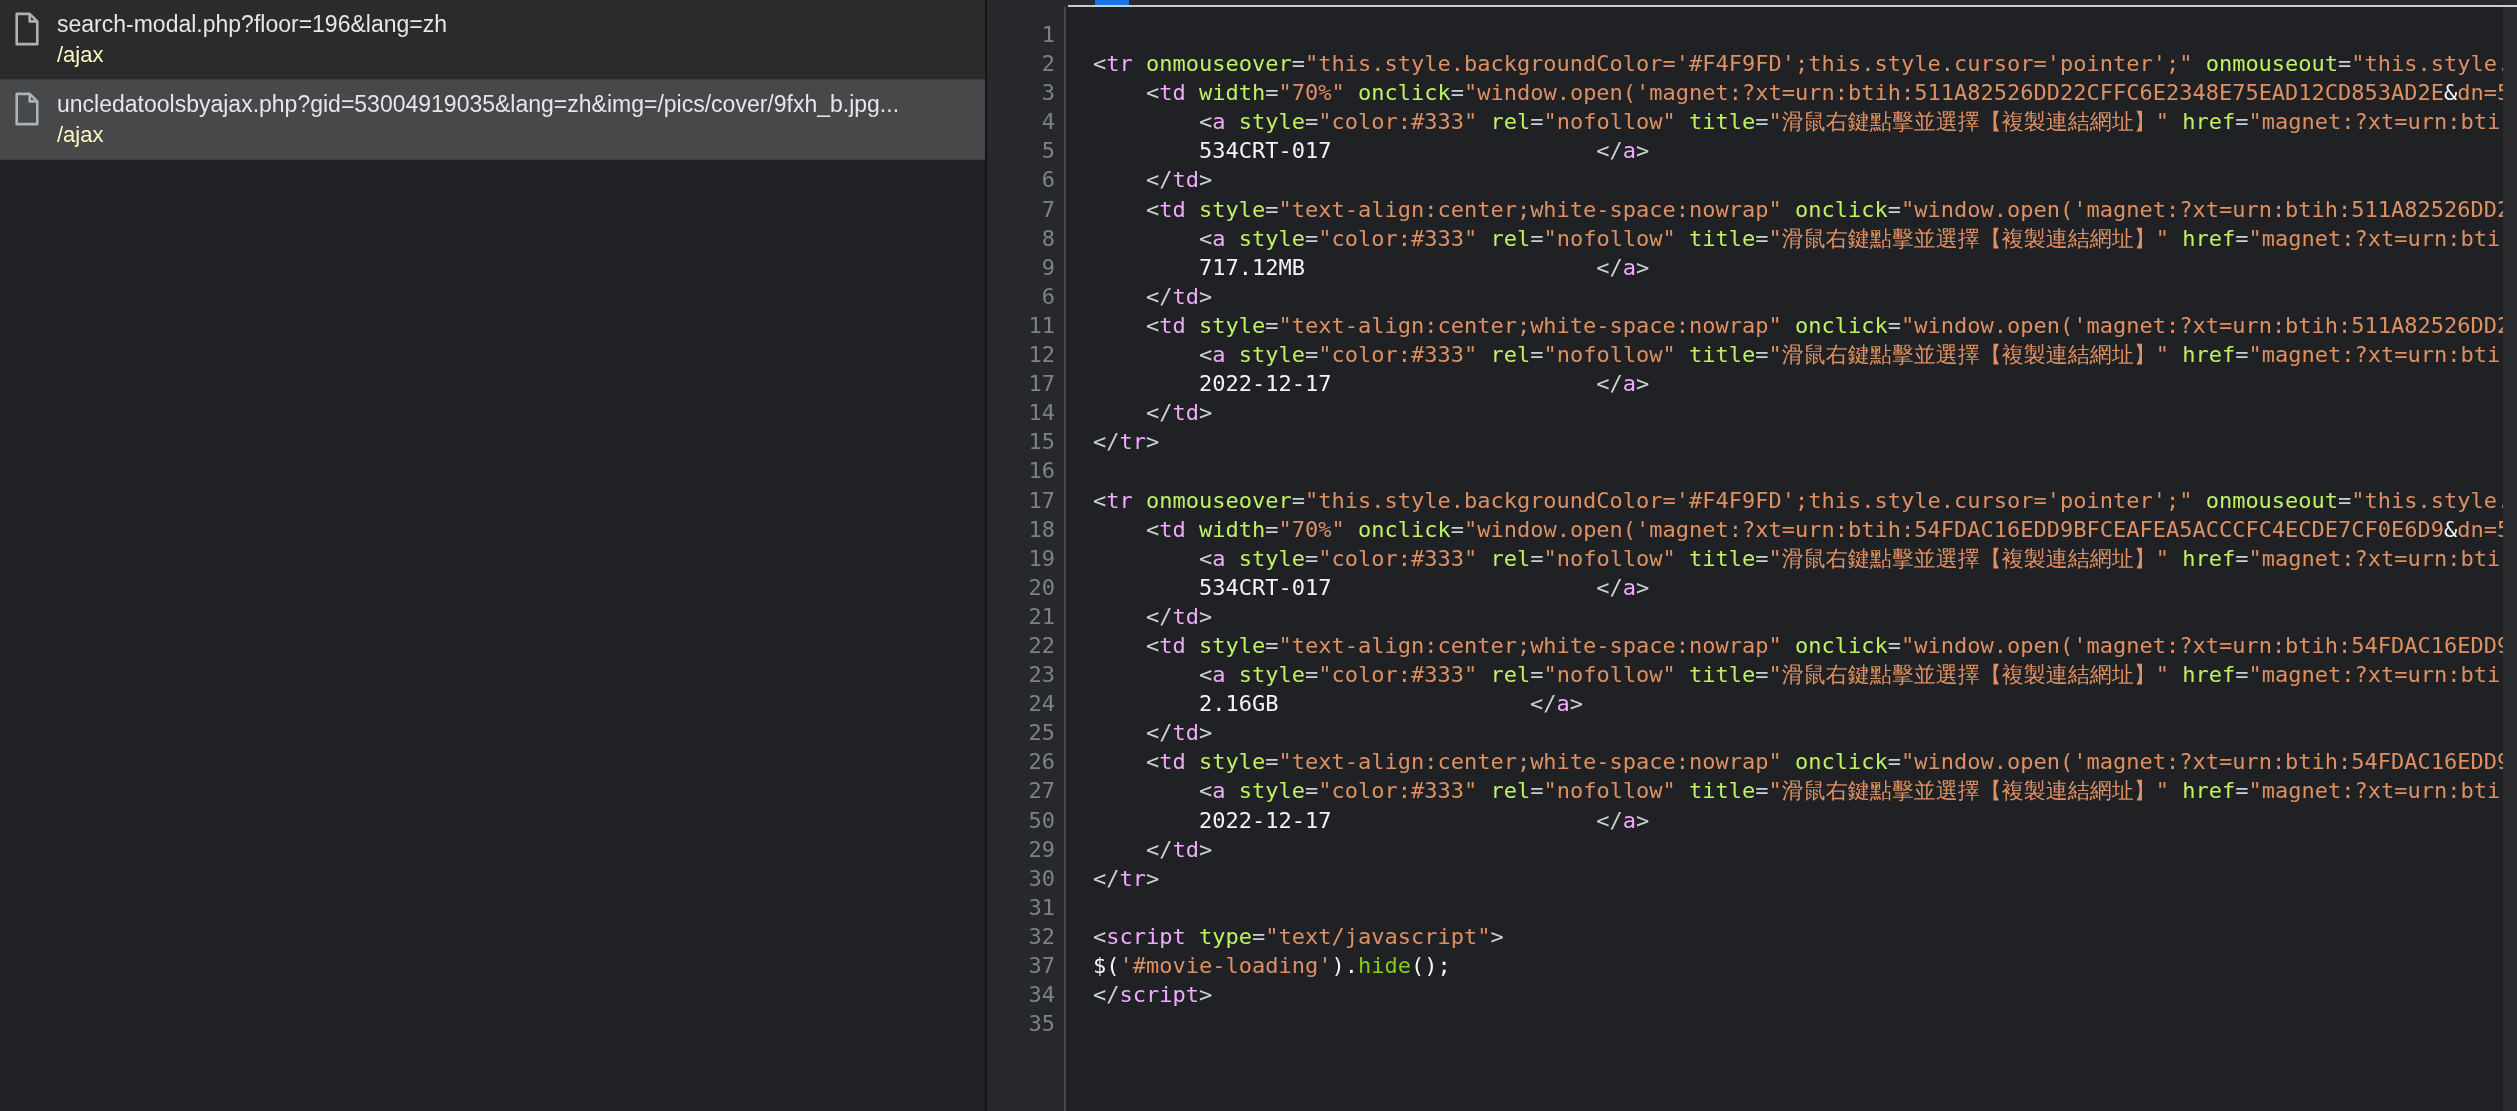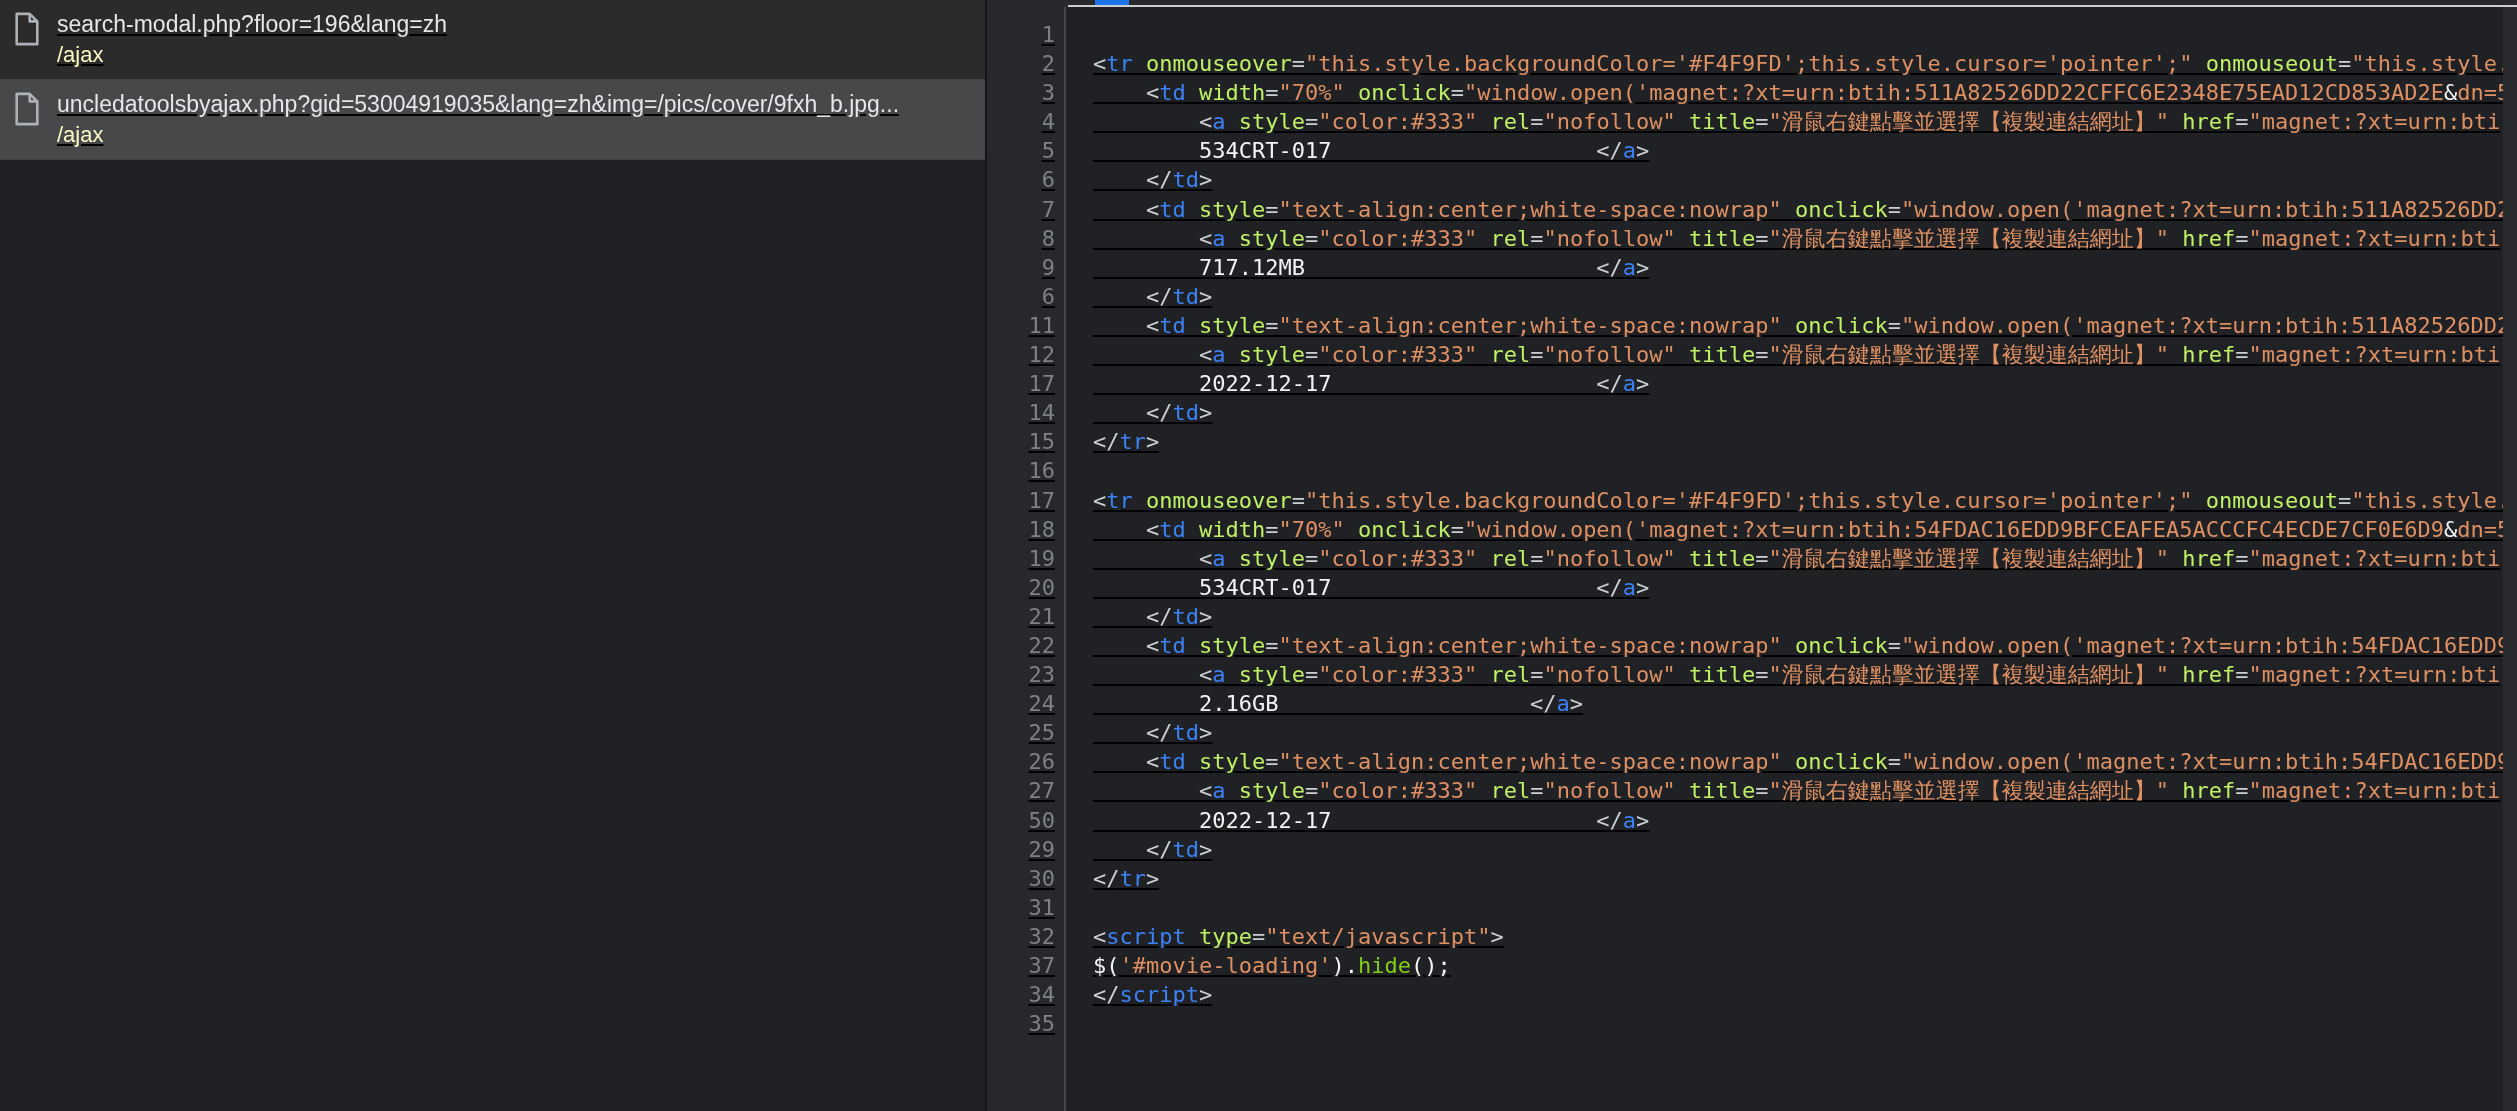--- a/index.html
+++ b/index.html
@@ -1,17 +1,17 @@
 <!DOCTYPE html>
 <html><head>
 <meta charset="utf-8">
 <style>
   html,body{margin:0;padding:0;background:#17181a;}
   #app{width:2517px;height:1111px;display:flex;overflow:hidden;
-       font-family:"Liberation Sans", sans-serif;background:#202124;position:relative;text-decoration:underline;}
+       font-family:"Liberation Sans", sans-serif;background:#202124;position:relative;}
 
   
   .net-panel{width:985px;flex:0 0 985px;background:#202124;border-right:2px solid #141517;
              display:flex;flex-direction:column;overflow:hidden;}
   .req-row{height:80px;box-sizing:border-box;padding:8px 10px 0 14px;
            border-bottom:1px solid #3c4043;background:#2b2b2c;display:flex;cursor:pointer;}
   .req-row.selected{background:#47484a;justify-content:flex-end;}
   .req-icon{width:43px;flex:0 0 43px;padding-top:4px;}
   .req-texts{flex:1;overflow:hidden;}
   .req-name{font-size:23px;line-height:32px;color:#e4e6e9;white-space:nowrap;overflow:hidden;}
@@ -27,21 +27,21 @@
           border-right:2px solid #45484e;padding:13px 9px 0 0;text-align:right;
           font-family:"DejaVu Sans Mono", monospace;font-size:22px;line-height:29.1px;color:#7e8185;}
   .code{flex:1;padding:13px 0 0 27px;overflow:hidden;
         font-family:"DejaVu Sans Mono", monospace;font-size:22px;line-height:29.1px;
         white-space:pre;color:#eef0f2;}
   .code-line{height:29.1px;}
   .vscroll{position:absolute;right:0;top:7px;bottom:0;width:14px;background:#292b2e;}
 
   
   .tk-p{color:#ccd0d4;}   
-  .tk-t{color:#3b82f6;text-align:center;}   
+  .tk-t{color:#f0abfc;text-align:center;}   
   .tk-a{color:#bef264;}   
   .tk-s{color:#de9062;}   
   .tk-e{color:#f2f4f6;}   
   .tk-x{color:#f2f4f6;}   
   .tk-f{color:#84cc16;}   
 </style>
 </head>
 <body>
 
 <div id="app">

